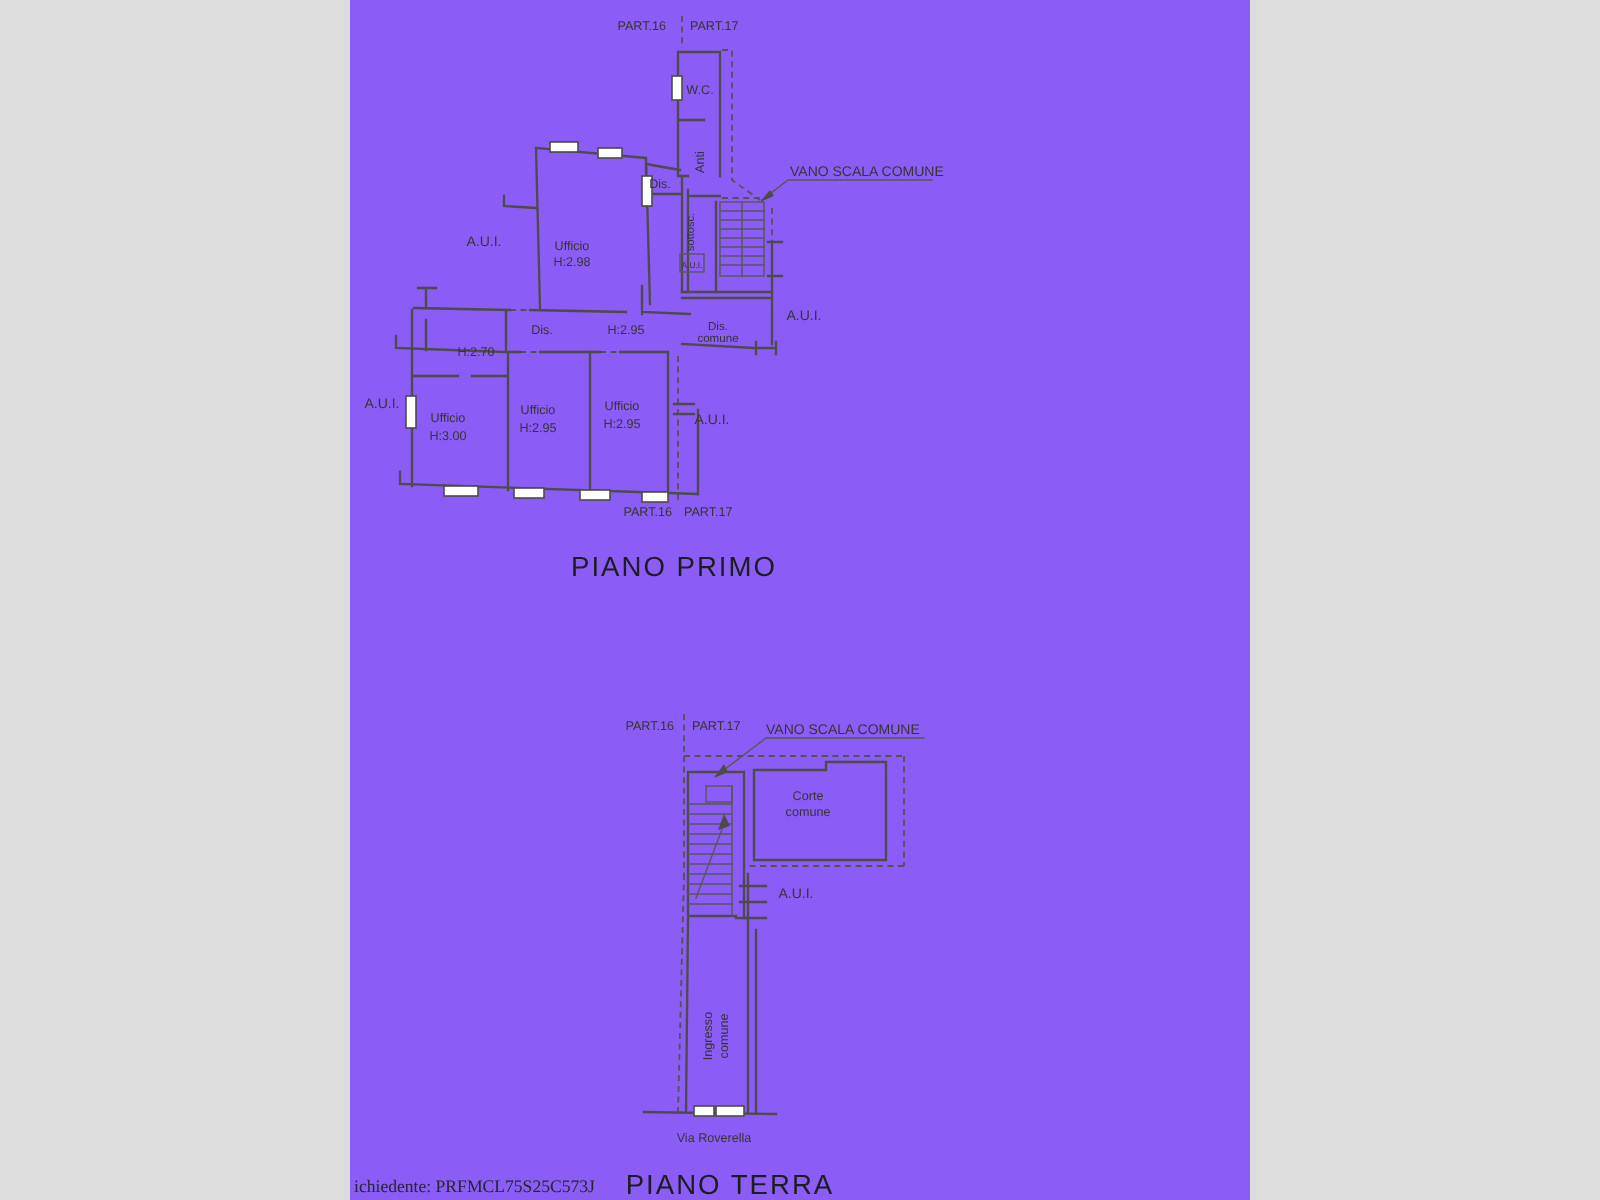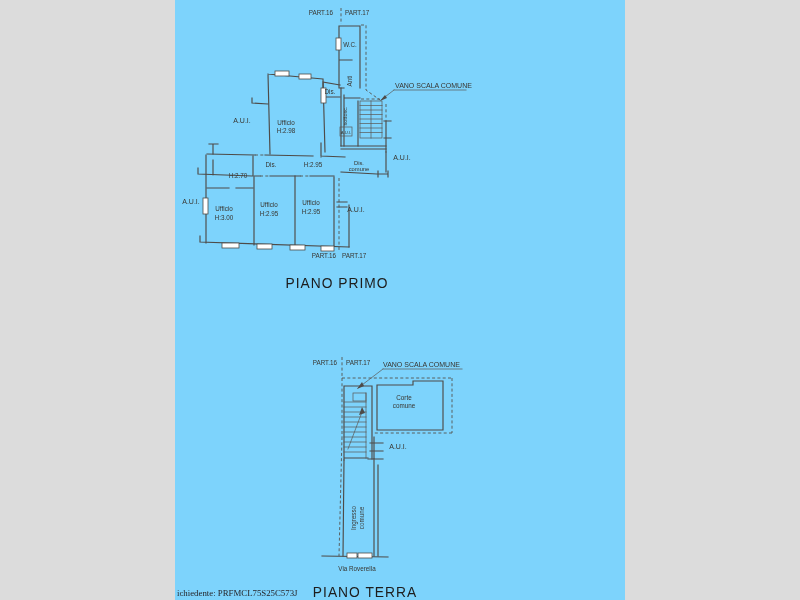--- a/index.html
+++ b/index.html
@@ -6,21 +6,21 @@
   body{
     width:800px;height:600px;
     background:#dcdcdc;
     position:relative;
     font-family:"Liberation Sans",sans-serif;
     overflow:hidden;
   }
   .sheet{
     position:absolute;left:175px;top:0;
     width:450px;height:600px;
-    background:#7dd3fc;
+    background:#8b5cf6;
   }
   svg{display:block;}
   .wall{fill:none;stroke:#4e4b48;stroke-width:1.15;stroke-linecap:square;}
   .thin{fill:none;stroke:#5a5754;stroke-width:0.7;stroke-linecap:square;}
   .dash{fill:none;stroke:#55524e;stroke-width:0.9;stroke-dasharray:3 2.3;}
   .win{fill:#ffffff;stroke:#4e4b48;stroke-width:0.8;}
   .arr{fill:#4e4b48;stroke:none;}
   .t{font-family:"Liberation Sans",sans-serif;fill:#38352f;font-size:6.3px;}
   .s7{font-size:7px;}
   .s58{font-size:5.8px;}

